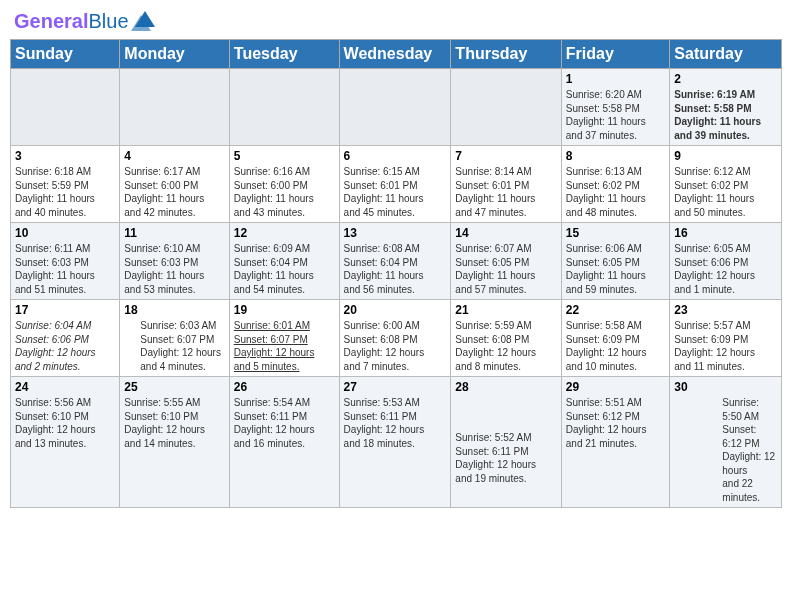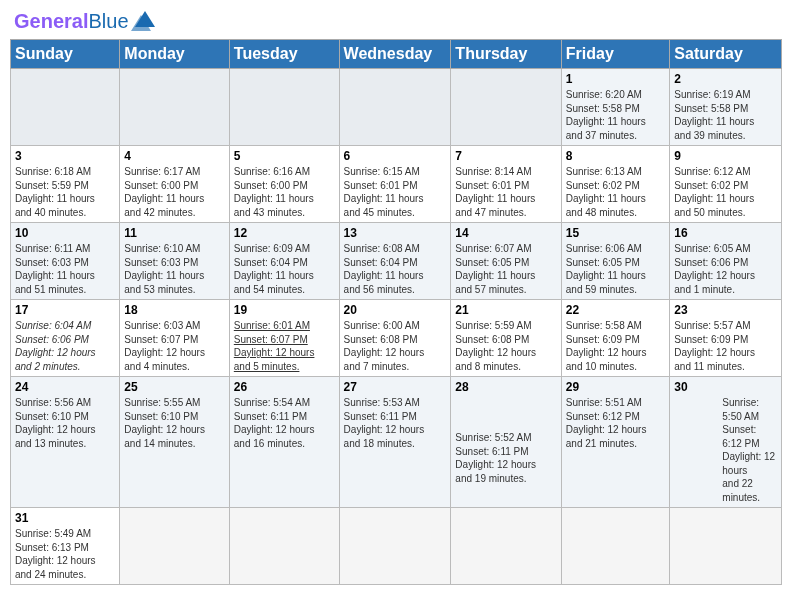--- a/index.html
+++ b/index.html
@@ -123,21 +123,21 @@
         <td class="empty"></td>
         <td>
           <span class="day-number">1</span>
           <div class="day-info" style="white-space: pre-line;">Sunrise: 6:20 AM
 Sunset: 5:58 PM
 Daylight: 11 hours
 and 37 minutes.</div>
         </td>
         <td>
           <span class="day-number">2</span>
-          <div class="day-info" style="white-space: pre-line;">Sunrise: 6:19 AM
+          <div class="day-info" style="white-space: pre-line; font-weight: bold;">Sunrise: 6:19 AM
 Sunset: 5:58 PM
 Daylight: 11 hours
 and 39 minutes.</div>
         </td>
       </tr>
       <tr>
         <td>
           <span class="day-number">3</span>
           <div class="day-info" style="white-space: pre-line;">Sunrise: 6:18 AM
 Sunset: 5:59 PM
@@ -241,21 +241,21 @@
       <tr>
         <td>
           <span class="day-number">17</span>
           <div class="day-info" style="white-space: pre-line; font-style: italic;">Sunrise: 6:04 AM
 Sunset: 6:06 PM
 Daylight: 12 hours
 and 2 minutes.</div>
         </td>
         <td>
           <span class="day-number">18</span>
-          <div class="day-info" style="white-space: pre-line;">Sunrise: 6:03 AM
+          <div class="day-info" style="white-space: pre-line; margin-left: 16px;">Sunrise: 6:03 AM
 Sunset: 6:07 PM
 Daylight: 12 hours
 and 4 minutes.</div>
         </td>
         <td>
           <span class="day-number">19</span>
           <div class="day-info" style="white-space: pre-line; text-decoration: underline;">Sunrise: 6:01 AM
 Sunset: 6:07 PM
 Daylight: 12 hours
 and 5 minutes.</div>
@@ -332,30 +332,15 @@
 Daylight: 12 hours
 and 21 minutes.</div>
         </td>
         <td>
           <span class="day-number">30</span>
           <div class="day-info" style="white-space: pre-line; margin-left: 48px;">Sunrise: 5:50 AM
 Sunset: 6:12 PM
 Daylight: 12 hours
 and 22 minutes.</div>
         </td>
-      </tr>
-      <tr>
-        <td>
-          <span class="day-number">31</span>
-          <div class="day-info" style="white-space: pre-line;">Sunrise: 5:49 AM
-Sunset: 6:13 PM
-Daylight: 12 hours
-and 24 minutes.</div>
-        </td>
-        <td class="empty"></td>
-        <td class="empty"></td>
-        <td class="empty"></td>
-        <td class="empty"></td>
-        <td class="empty"></td>
-        <td class="empty"></td>
       </tr>
     </tbody>
 </table>
 
 </body></html>

